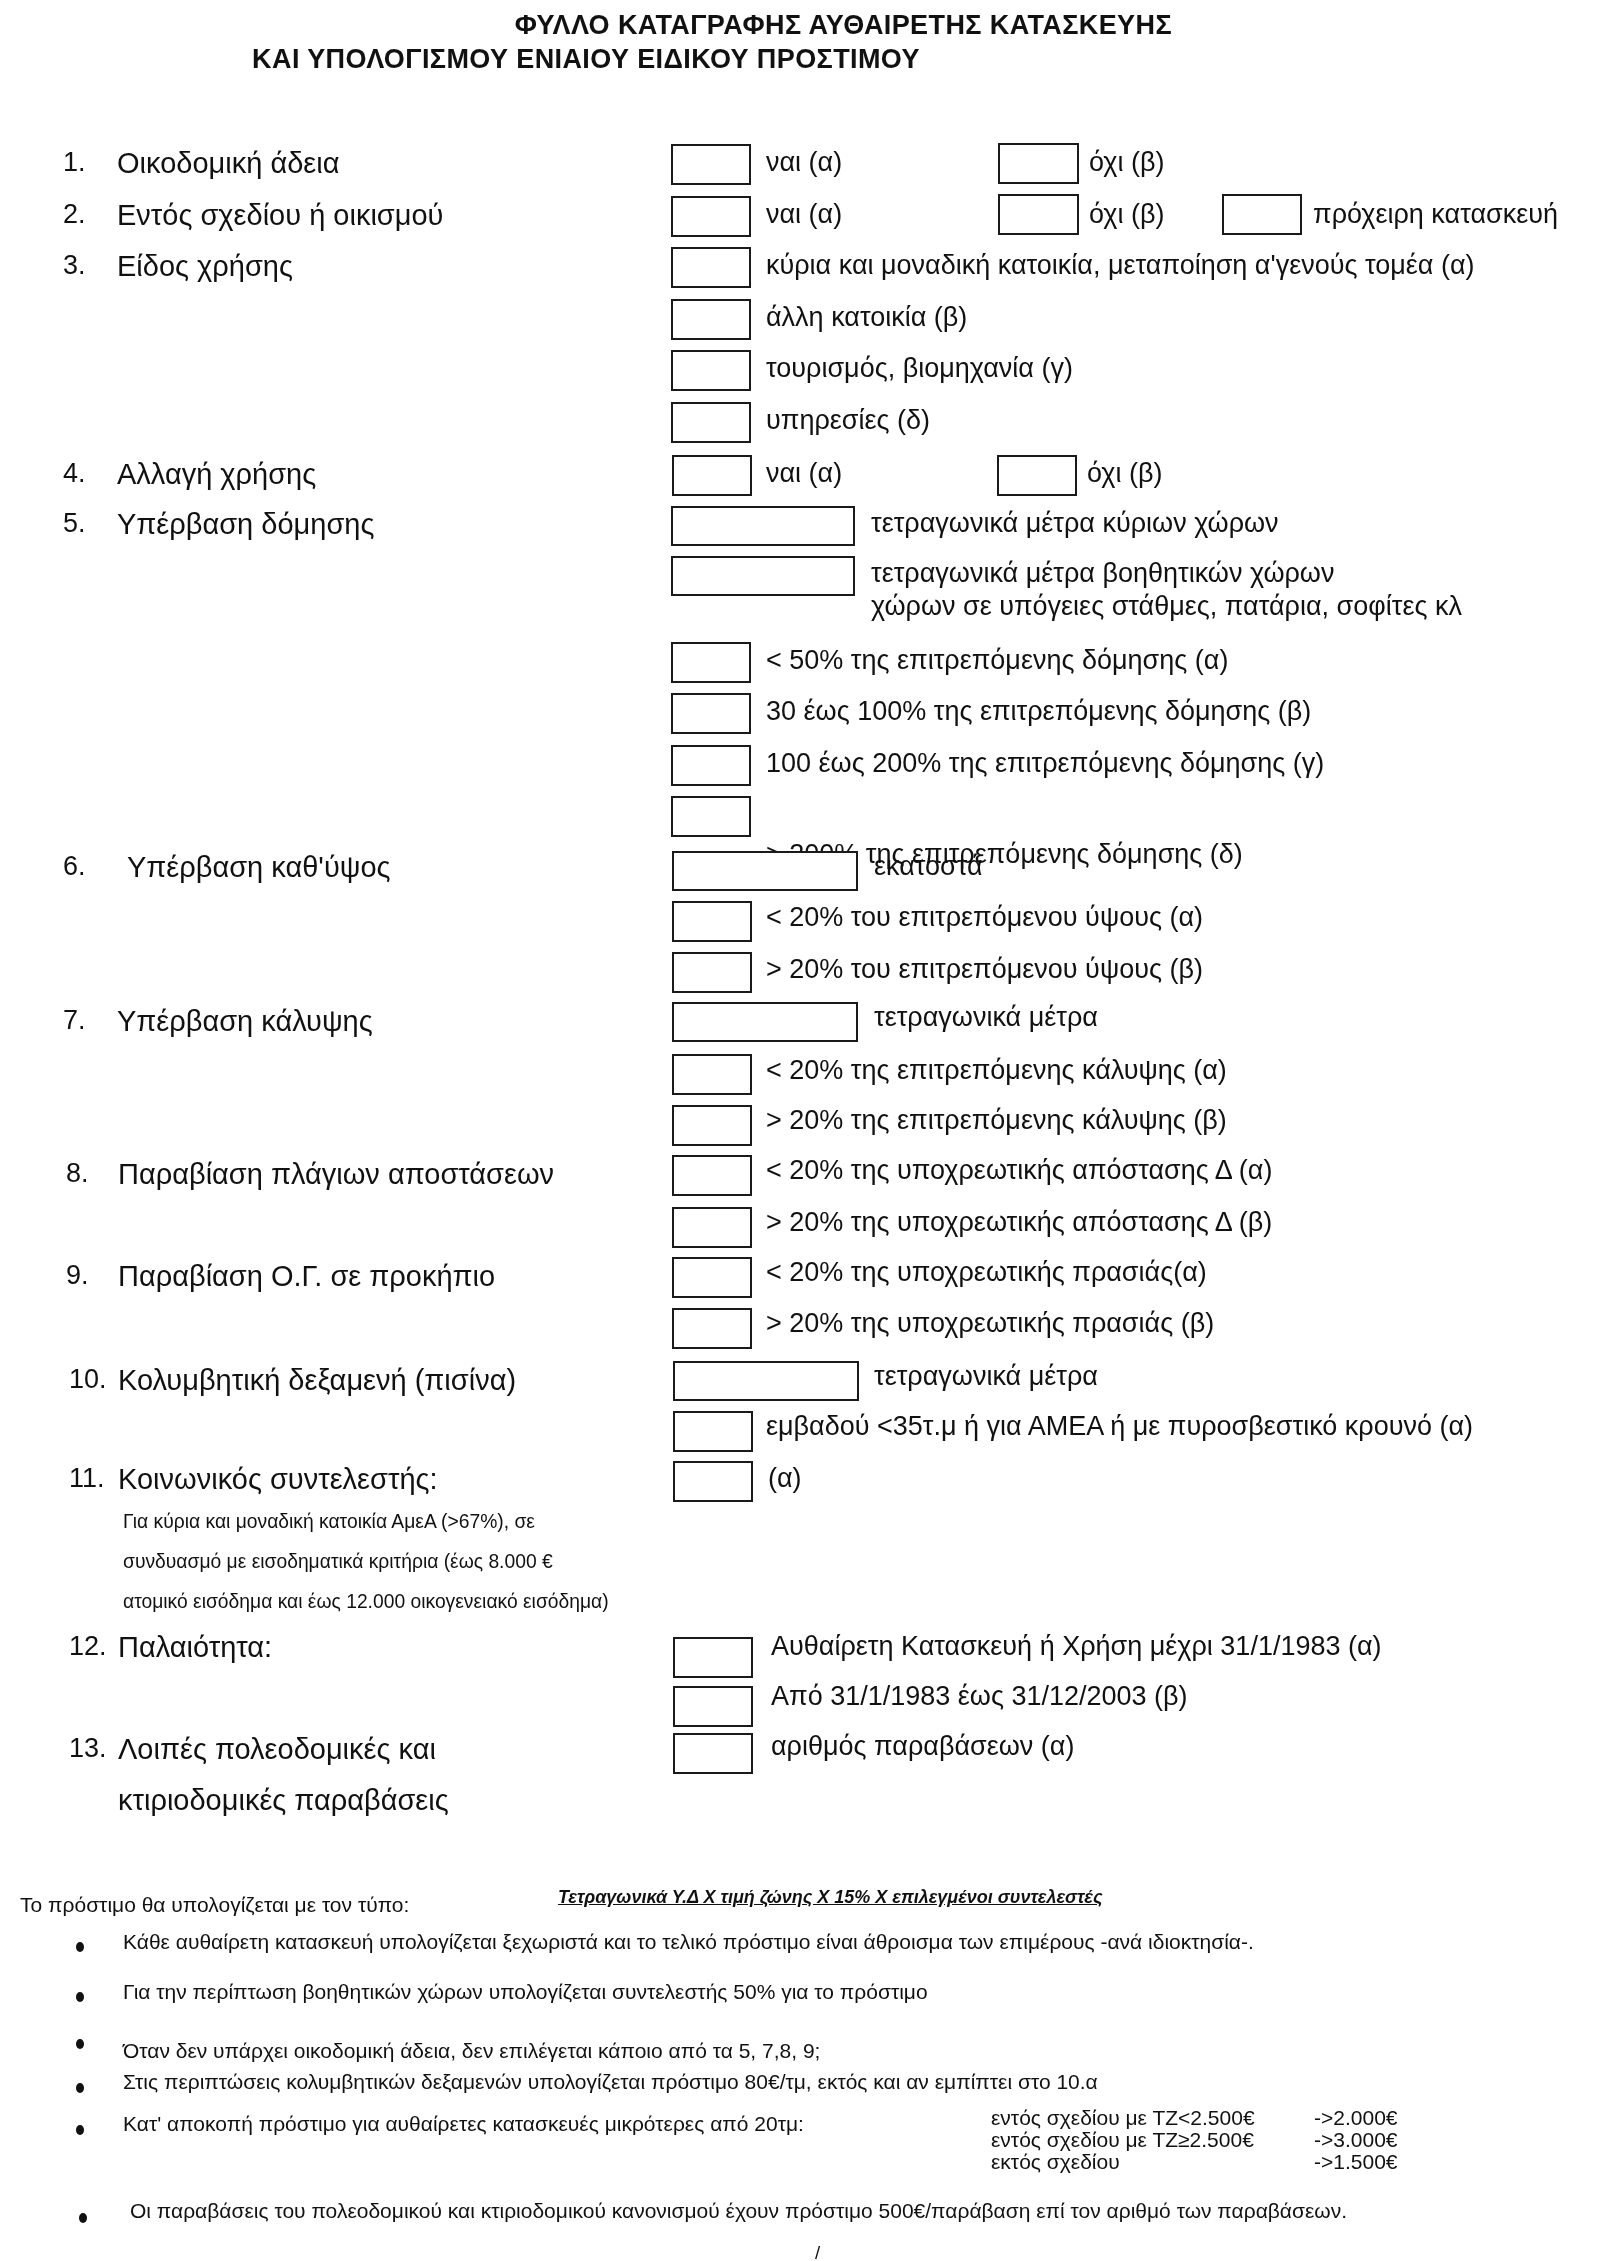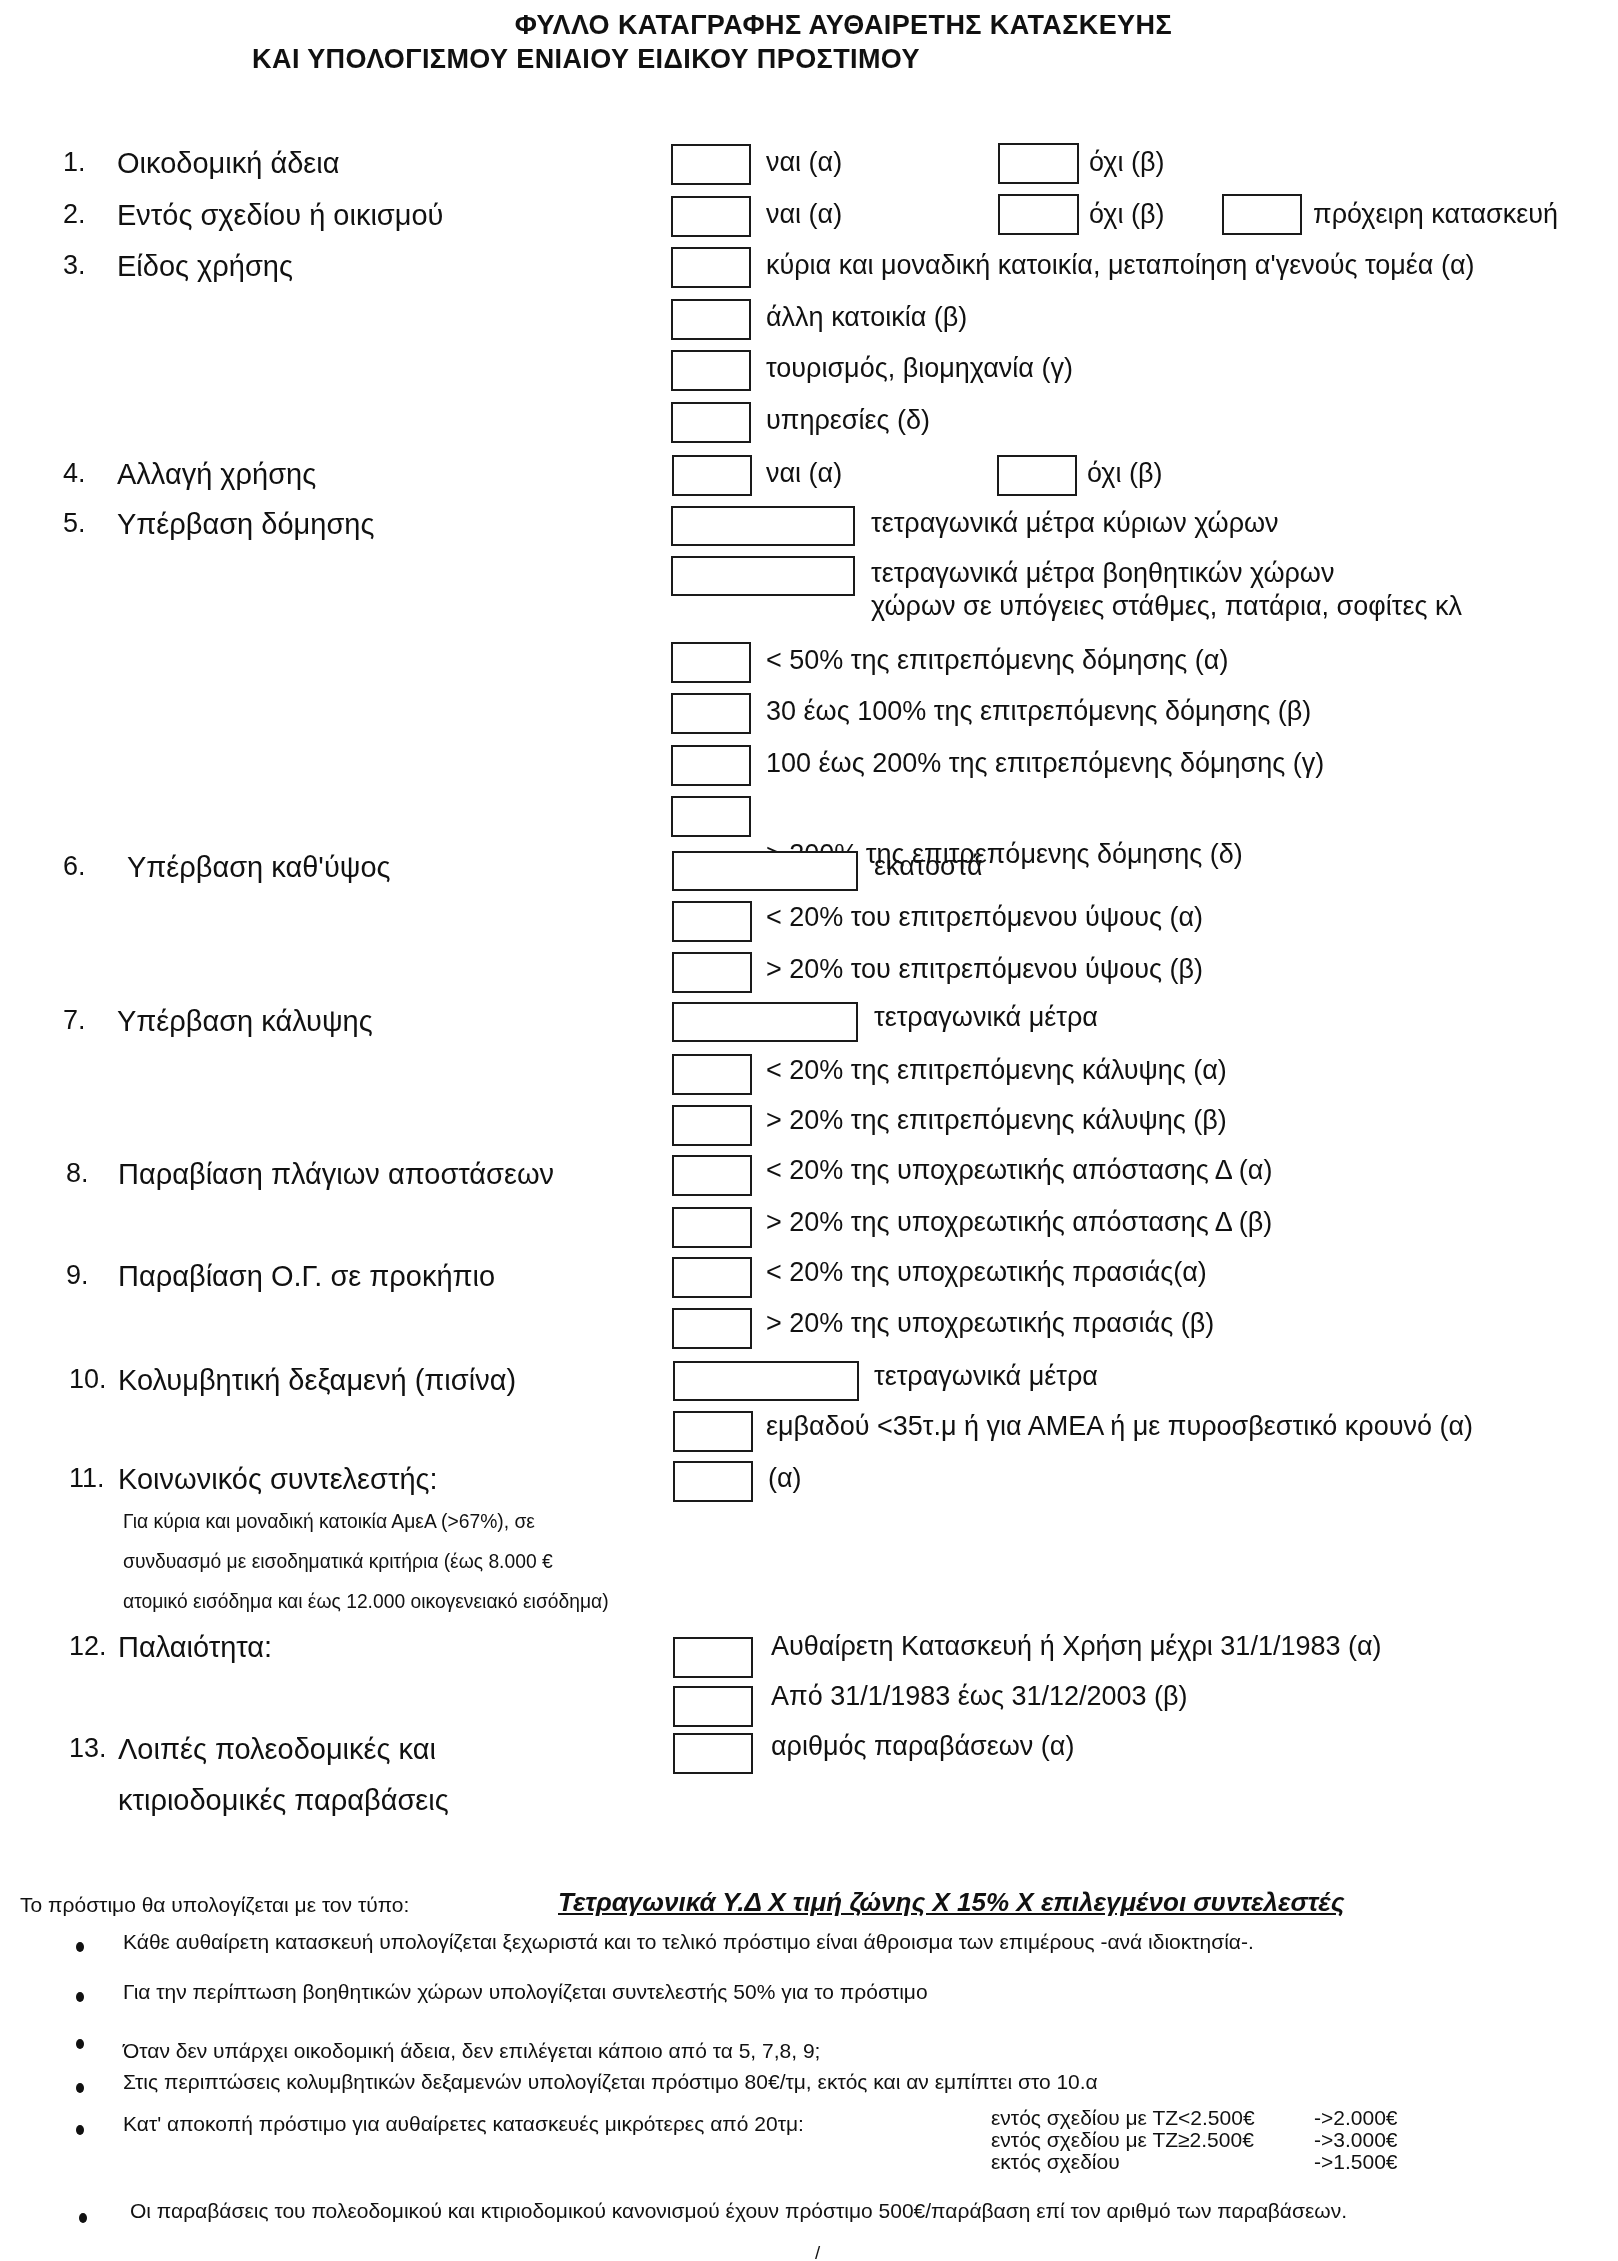--- a/index.html
+++ b/index.html
@@ -5,21 +5,21 @@
   html, body { margin: 0; padding: 0; background: #ffffff; }
   body { width: 1619px; height: 2261px; position: relative; overflow: hidden; color: #111; font-family: "Liberation Sans", "DejaVu Sans", sans-serif; }
   .abs { position: absolute; white-space: nowrap; }
   .title { font-weight: bold; font-size: 27px; letter-spacing: 0.4px; text-align: center; left: 0; width: 1172px; }
   .lbl { font-size: 29px; }
   .num { font-size: 27px; }
   .opt { font-size: 27px; }
   .sub { font-size: 19.3px; }
   .box { position: absolute; border: 2.1px solid #1a1a1a; background: #fff; box-sizing: border-box; cursor: pointer; }
   .formula-head { font-size: 21px; }
-  .formula { font-size: 26px; font-weight: bold; font-style: italic; text-decoration: underline; }
+  .formula { font-size: 18px; font-weight: bold; font-style: italic; text-decoration: underline; }
   .bullet { font-size: 21px; }
   .dot { position: absolute; width: 7.9px; height: 10px; border-radius: 50%; background: #111; }
   .tbl { font-size: 21px; text-align: center; }
 </style>
 </head>
 <body>
 
 <div class="abs title" style="top:10px;text-align:right;">ΦΥΛΛΟ ΚΑΤΑΓΡΑΦΗΣ ΑΥΘΑΙΡΕΤΗΣ ΚΑΤΑΣΚΕΥΗΣ</div>
 <div class="abs title" style="top:44px;">ΚΑΙ ΥΠΟΛΟΓΙΣΜΟΥ ΕΝΙΑΙΟΥ ΕΙΔΙΚΟΥ ΠΡΟΣΤΙΜΟΥ</div>
 

